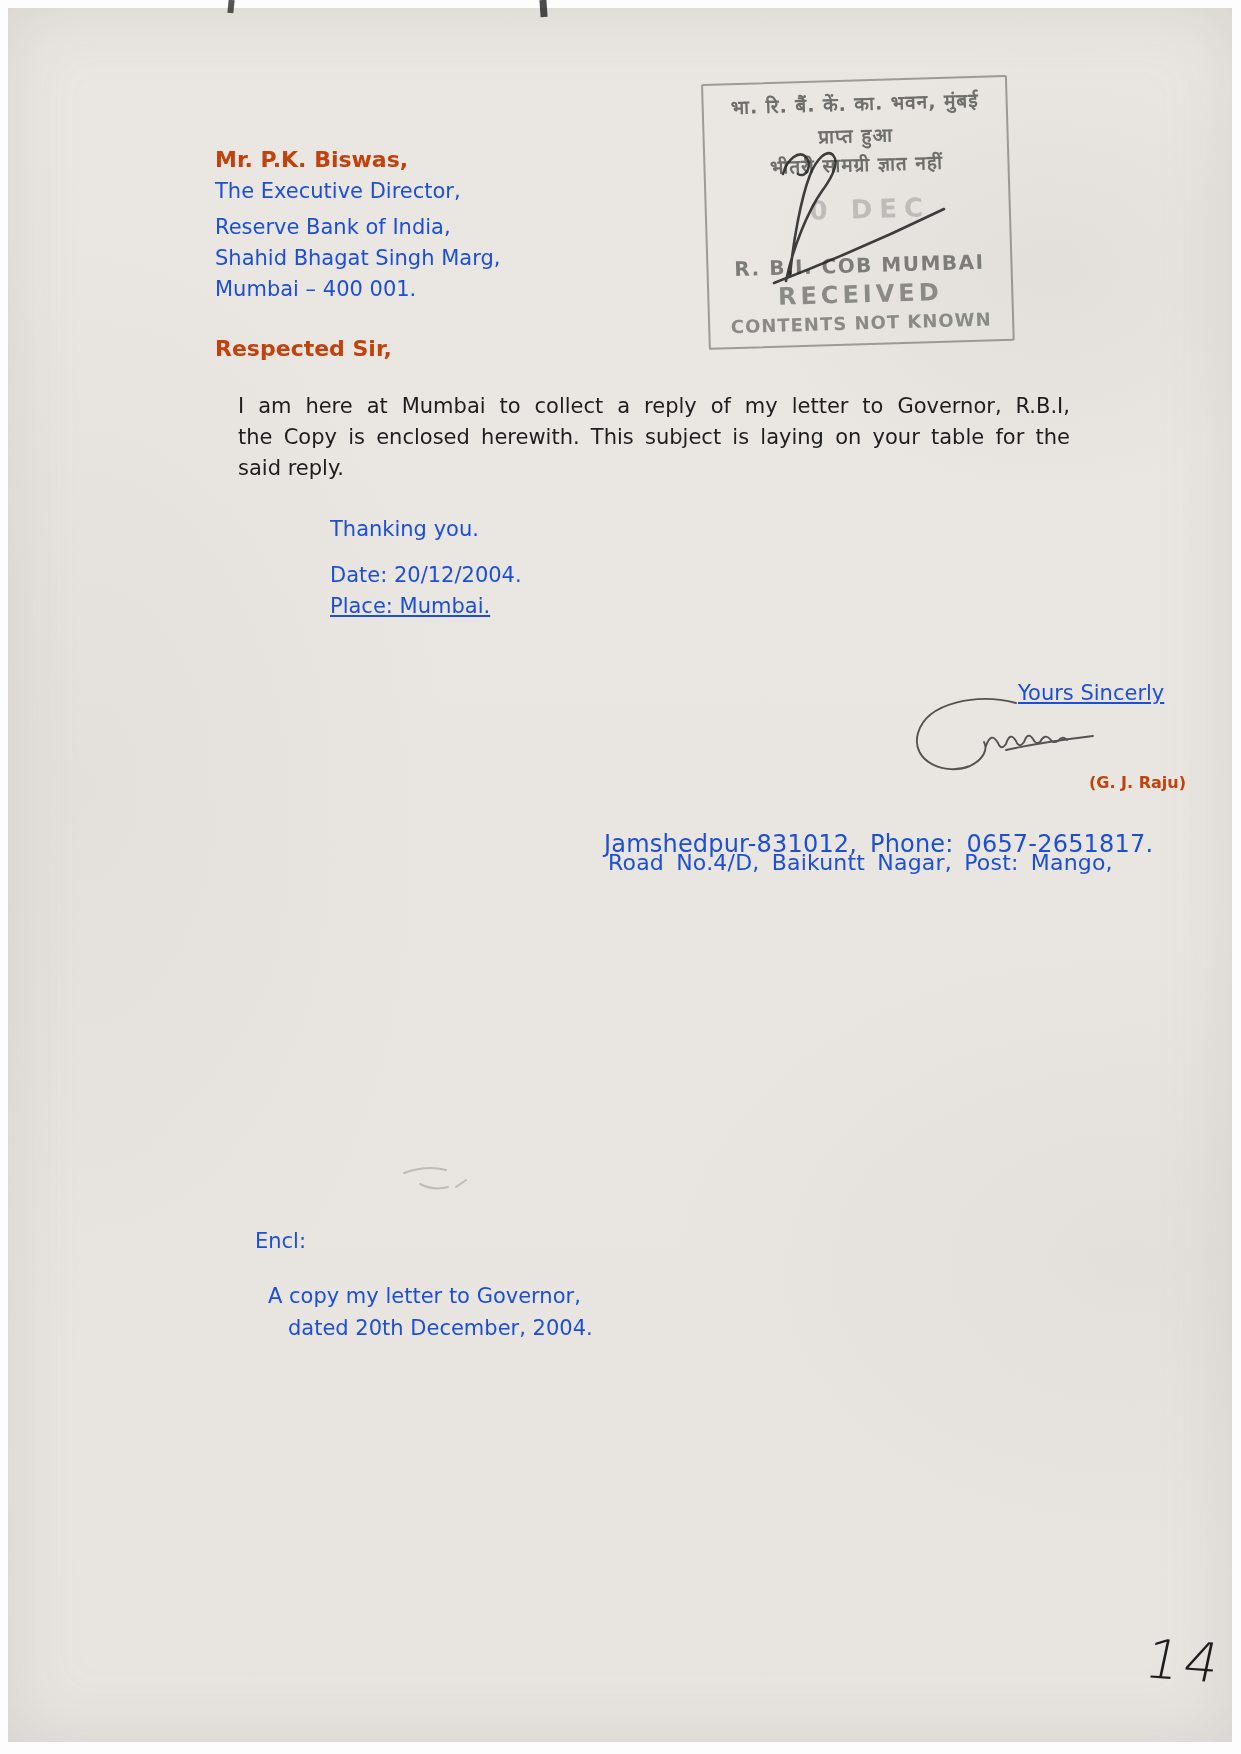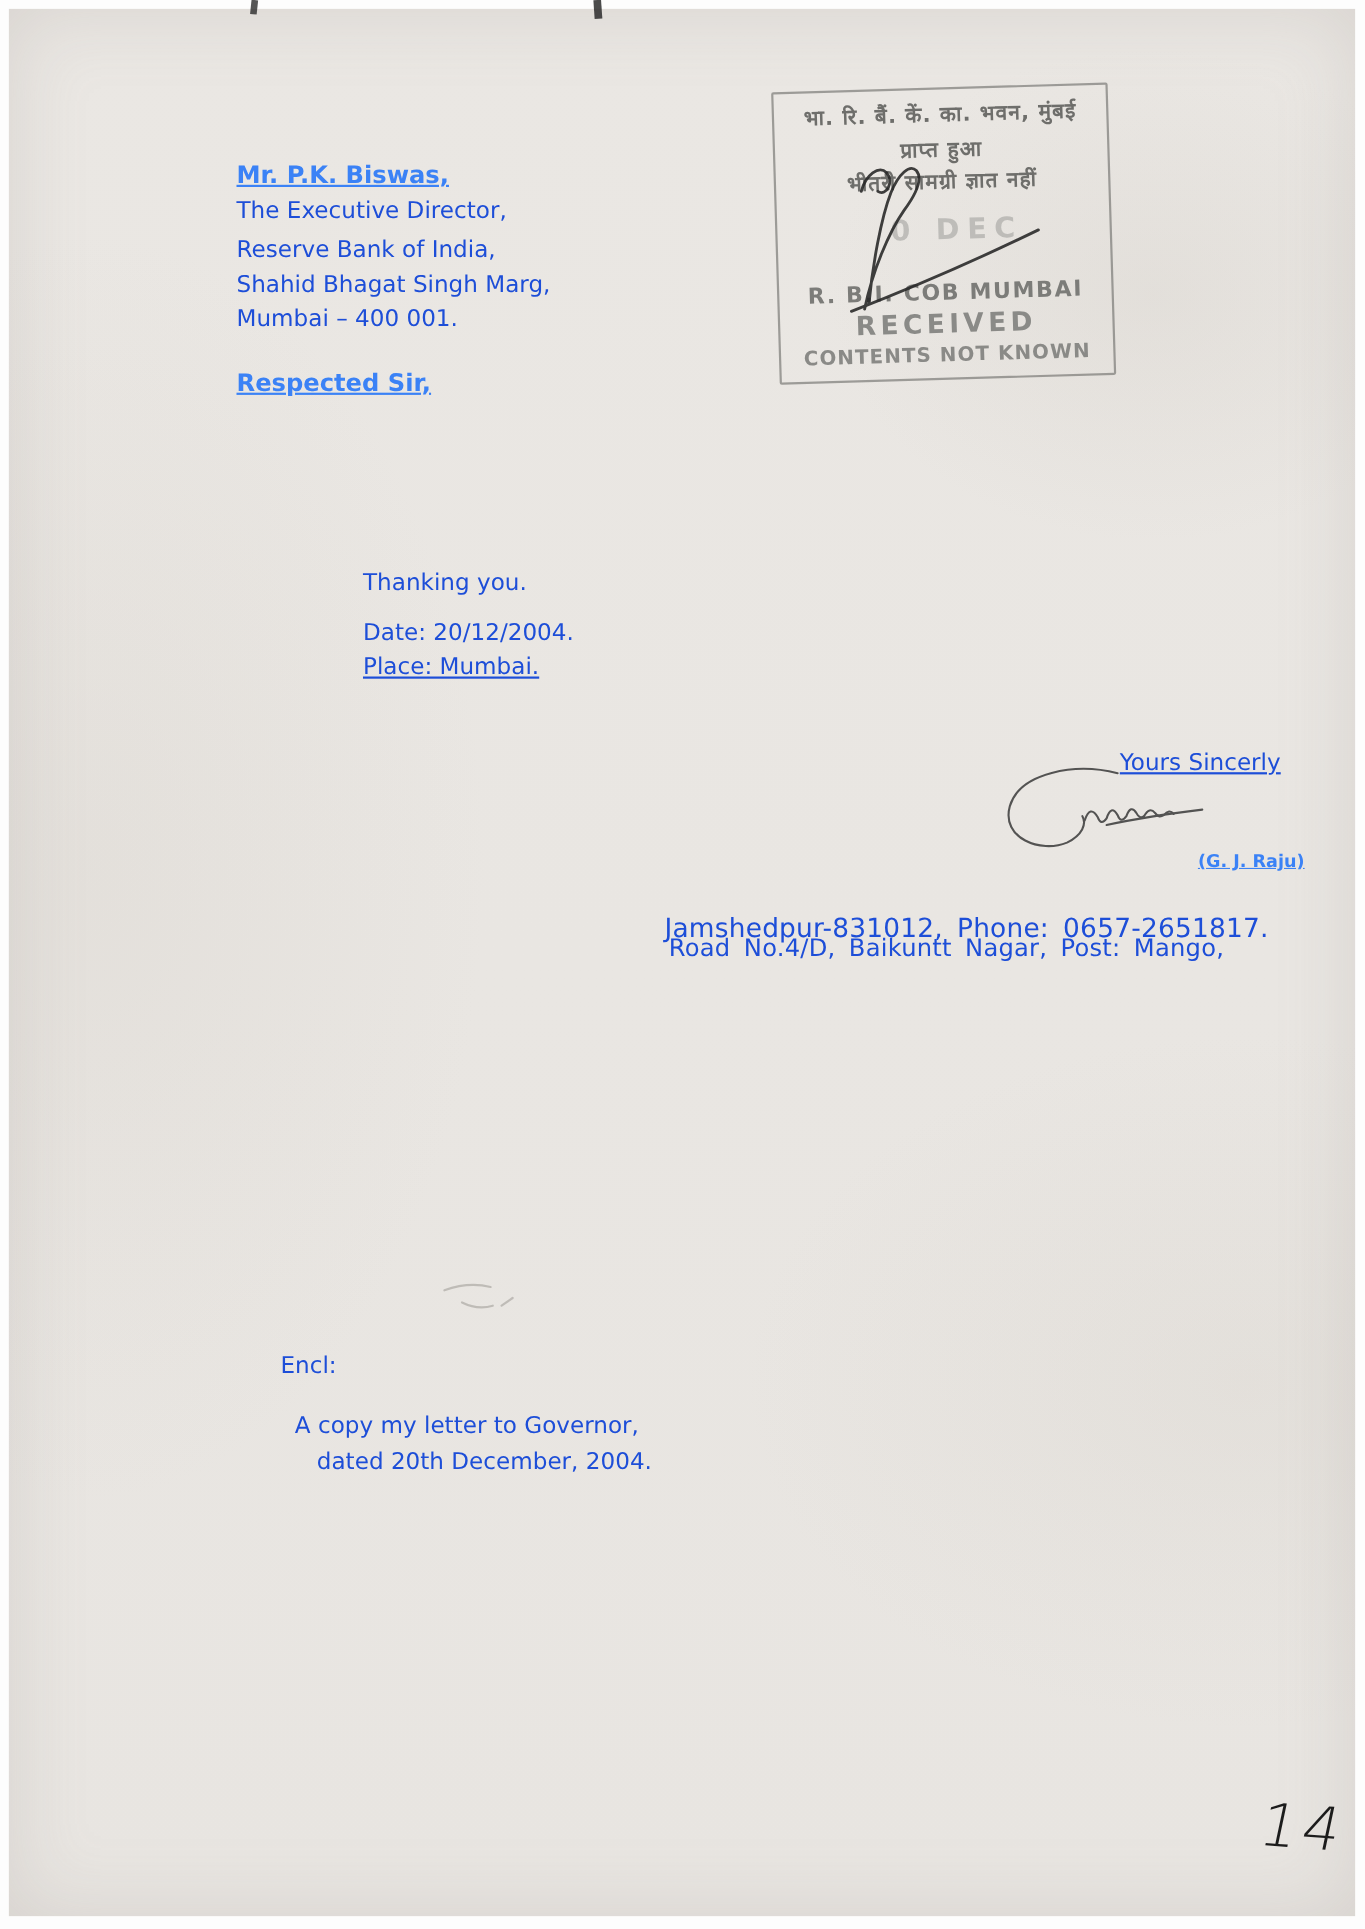--- a/index.html
+++ b/index.html
@@ -11,21 +11,21 @@
   #paper{
     position:absolute;left:8px;top:8px;right:9px;bottom:12px;
     background:
       radial-gradient(ellipse 420px 320px at 85% 15%, rgba(208,203,196,0.28), transparent 70%),
       radial-gradient(ellipse 500px 800px at 6% 45%, rgba(214,209,202,0.30), transparent 72%),
       radial-gradient(ellipse 650px 450px at 92% 72%, rgba(211,206,198,0.25), transparent 70%),
       linear-gradient(#eae7e3,#e8e5e1);
     box-shadow: inset 0 0 70px rgba(148,143,135,0.22);
   }
   .txt{position:absolute;color:#1d4ed8;font-size:21px;line-height:31px;white-space:nowrap;}
-  .bold{font-weight:bold;color:#3b82f6;text-decoration:underline;}
+  .bold{font-weight:bold;color:#c2410c;}
   
   #recipient-name{left:215px;top:144px;font-size:22px;}
   #recipient-title{left:215px;top:176px;}
   #recipient-org{left:215px;top:212px;}
   #recipient-street{left:215px;top:243px;}
   #recipient-city{left:215px;top:274px;}
   #salutation{left:215px;top:333px;font-size:22px;}
   
   #letter-body{position:absolute;left:238px;top:391px;width:832px;}
   .body-line{font-size:21px;line-height:31px;color:#1e1e1e;}
@@ -79,20 +79,25 @@
   <div id="speck2" class="speck"></div>
 
   <div class="txt bold" id="recipient-name">Mr. P.K. Biswas,</div>
   <div class="txt" id="recipient-title">The Executive Director,</div>
   <div class="txt" id="recipient-org">Reserve Bank of India,</div>
   <div class="txt" id="recipient-street">Shahid Bhagat Singh Marg,</div>
   <div class="txt" id="recipient-city">Mumbai – 400 001.</div>
 
   <div class="txt bold" id="salutation">Respected Sir,</div>
 
+  <div id="letter-body">
+    <div class="body-line just">I am here at Mumbai to collect a reply of my letter to Governor, R.B.I,</div>
+    <div class="body-line just">the Copy is enclosed herewith. This subject is laying on your table for the</div>
+    <div class="body-line">said reply.</div>
+  </div>
 
   <div class="txt" id="thanking">Thanking you.</div>
   <div class="txt" id="date-line">Date: 20/12/2004.</div>
   <div class="txt" id="place-line">Place: Mumbai.</div>
 
   <div class="txt" id="yours">Yours Sincerly</div>
   <div class="txt bold" id="signer-name">(G. J. Raju)</div>
   <div class="txt" id="addr1">Road No.4/D, Baikuntt Nagar, Post: Mango,</div>
   <div class="txt" id="addr2">Jamshedpur-831012, Phone: 0657-2651817.</div>
 

